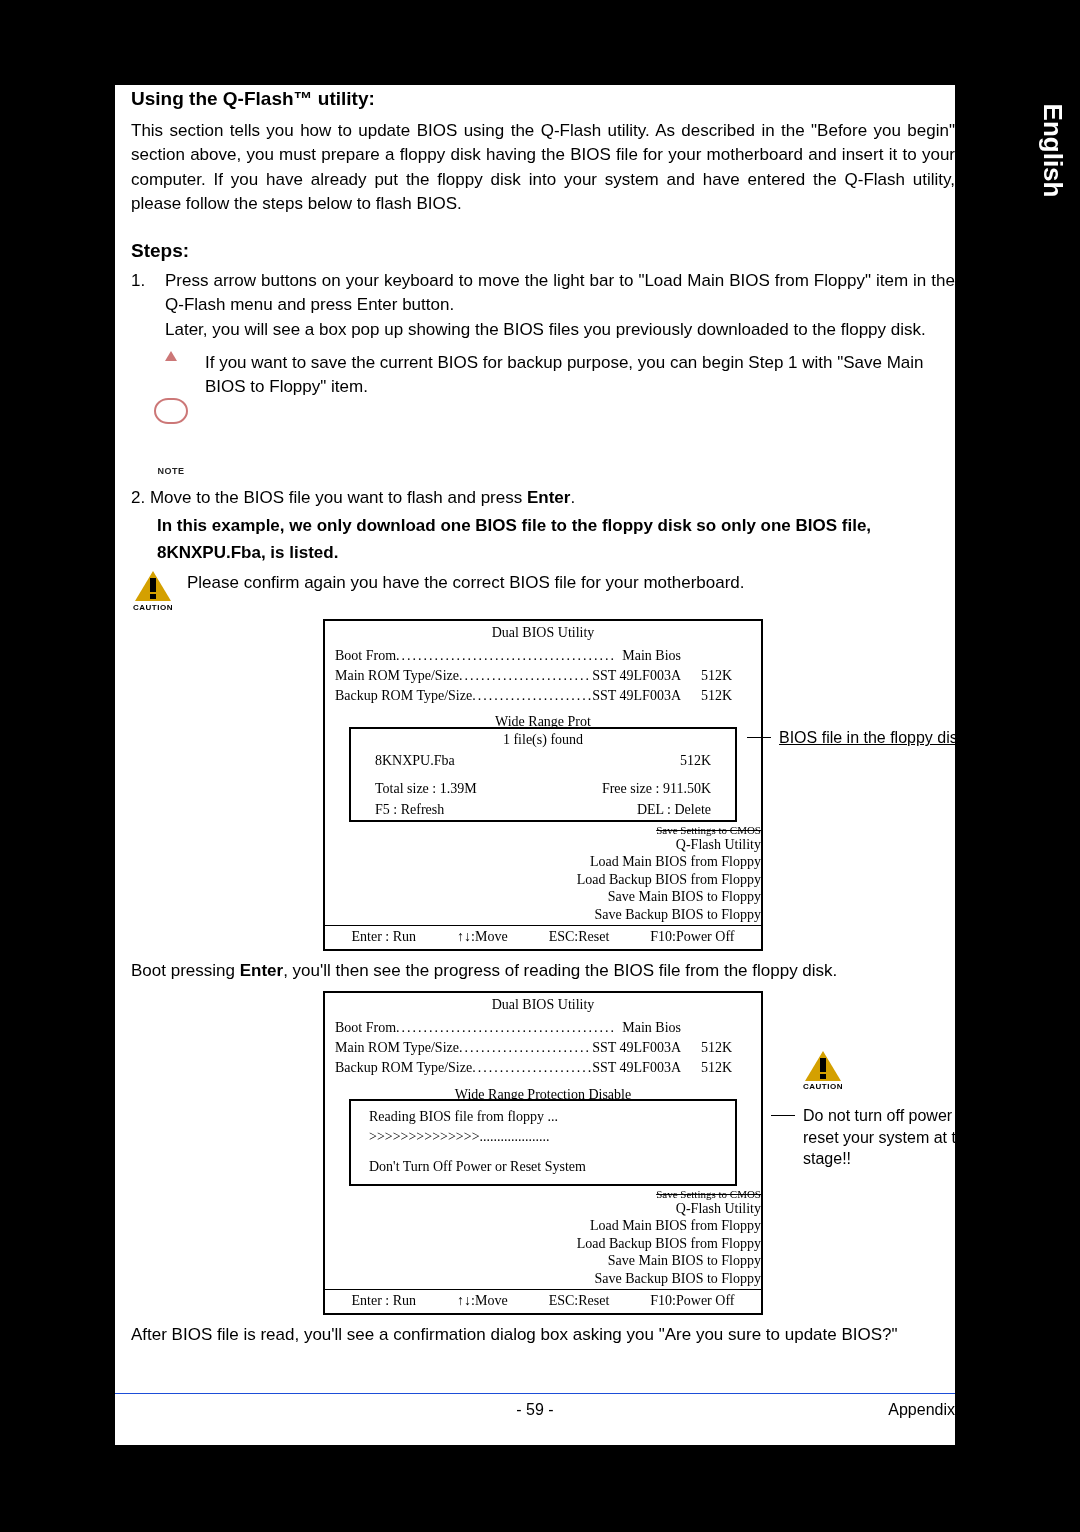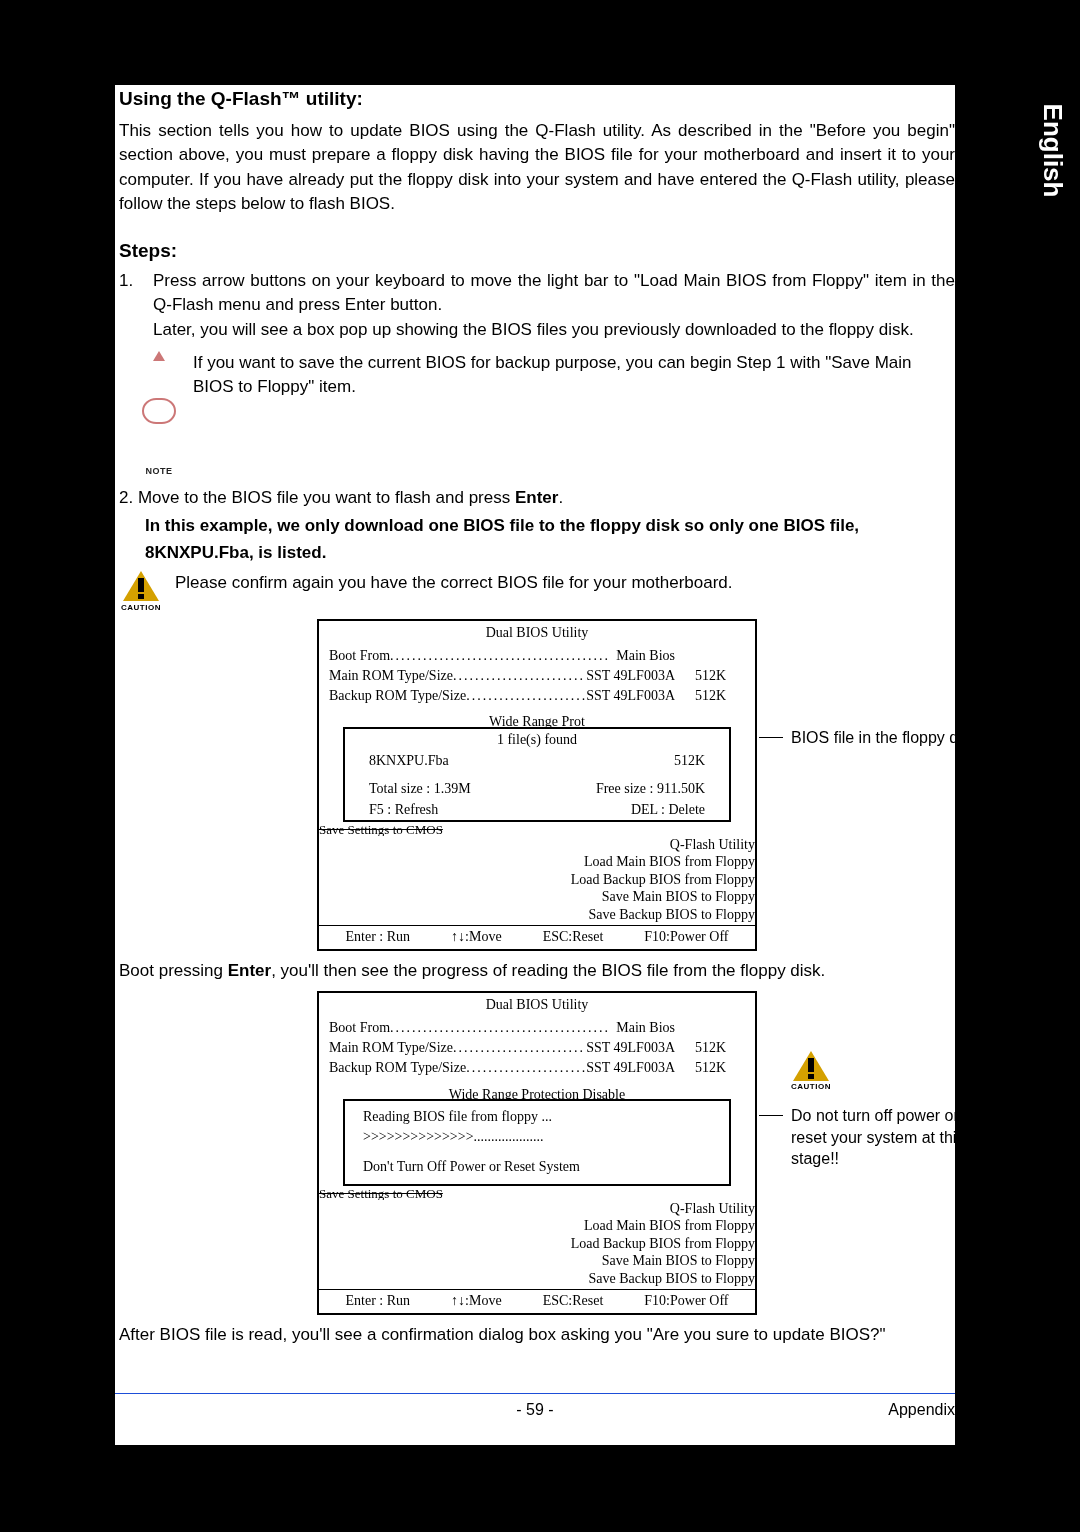--- a/index.html
+++ b/index.html
@@ -28,21 +28,21 @@
     justify-content: center;
   }
   .right-tab span {
     transform: rotate(90deg);
     font-size: 26px;
     font-weight: bold;
     font-family: Arial, sans-serif;
     white-space: nowrap;
   }
   h3.sect-title { font-size: 19px; font-weight: bold; margin-bottom: 6px; }
-  .content { padding: 0 0 0 4px; }
+  .content { padding: 0 0 0 16px; }
   .para { text-align: justify; margin-bottom: 10px; }
   .steps-title { font-weight: bold; font-size: 19px; margin-top: 20px; margin-bottom: 4px; }
   .step-item { display: flex; gap: 14px; }
   .step-num { width: 20px; flex: none; }
   .step-body { flex: 1; text-align: justify; }
   .note-row { display: flex; align-items: flex-start; gap: 12px; margin: 8px 0 8px 18px; }
   .note-icon {
     width: 44px; flex: none; display:flex; flex-direction:column; align-items:center;gap:39px;
   }
   .note-icon .face {
@@ -87,21 +87,21 @@
     border: 2px solid #000;
     background:#fff;
     position:relative;
     z-index:2;
   }
   .popup-head { text-align:center; font-size:14px; padding:1px 0;}
   .popup-row { display:flex; justify-content:space-between; padding:0 24px; font-size:14px;}
   .popup-block { padding:2px 18px;}
   .popup-line { font-size:14px;}
   .bios-cut {
-    text-align:left; font-size:13px; color:#000; padding:0;
+    text-align:right; font-size:11px; color:#000; padding:0;
     text-decoration: line-through; overflow:hidden; height:12px; line-height:12px;
   }
   .bios-menu { text-align:right; padding:0 0 2px 0;}
   .bios-menu div { font-size:14px; line-height:1.25;}
   .bios-footer {
     display:flex; justify-content:space-around; border-top:1px solid #000;
     font-size:14px; padding:1px 6px;
   }
   .callout-right {
     position:absolute; font-size:16px; line-height:1.35;
@@ -217,21 +217,21 @@
           <div>Save Main BIOS to Floppy</div>
           <div>Save Backup BIOS to Floppy</div>
         </div>
         <div class="bios-footer">
           <span>Enter : Run</span>
           <span>↑↓:Move</span>
           <span>ESC:Reset</span>
           <span>F10:Power Off</span>
         </div>
       </div>
-      <div class="callout-right" style="top:108px; left:640px; width:225px;">
+      <div class="callout-right" style="top:108px; left:616px; width:225px;text-decoration:underline;">
         <div class="callout-line"></div>
         <div>BIOS file in the floppy disk.</div>
       </div>
     </div>
 
     <p class="after-text">
       <span>Boot pressing </span><span class="bold">Enter</span><span>, you'll then see the progress of reading the BIOS file from the floppy disk.</span>
     </p>
 
     <div class="bios-wrap">

